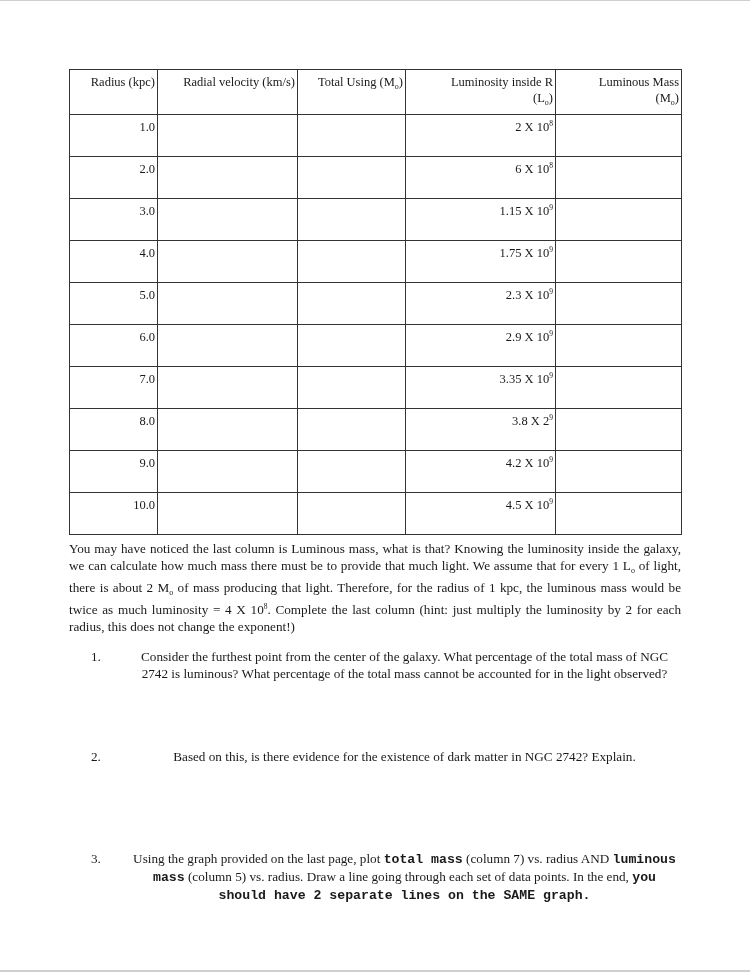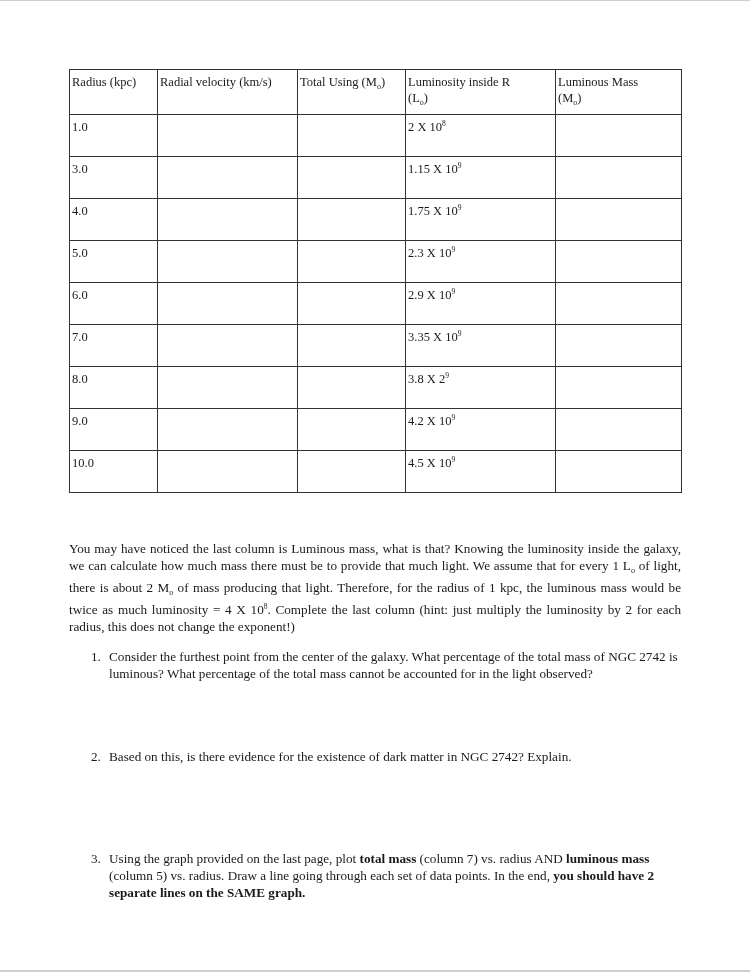--- a/index.html
+++ b/index.html
@@ -7,35 +7,35 @@
     width: 750px; height: 972px; background: #ffffff; position: relative; overflow: hidden;
     font-family: "Liberation Serif", "DejaVu Serif", serif; color: #1a1a1a;
   }
   .edge-top { position: absolute; left: 0; top: 0; width: 750px; height: 1px; background: #cfcfcf; }
   .edge-bottom { position: absolute; left: 0; top: 970px; width: 750px; height: 2px; background: #cfcfcf; }
   table.data {
     position: absolute; left: 69px; top: 69px; width: 612px;
     border-collapse: collapse; table-layout: fixed; font-size: 12.5px;
   }
   table.data td, table.data th {
-    border: 1.3px solid #333; text-align: left; vertical-align: top; padding: 4px 2px 0 2px;
+    border: 1.3px solid #333; text-align: right; vertical-align: top; padding: 4px 2px 0 2px;
     font-weight: normal; line-height: 16px;
   }
   table.data th { height: 40px; }
   table.data td { height: 37px; }
   sub.o { font-size: 8px; vertical-align: -3px; }
   sup { font-size: 7.5px; vertical-align: 5px; line-height: 0; }
   .para {
     position: absolute; left: 69px; top: 540px; width: 612px; font-size: 13.2px; line-height: 17px;
     text-align: justify;
   }
   .q { position: absolute; left: 91px; width: 590px; font-size: 13.2px; line-height: 17px; }
   .q .num { position: absolute; left: 0; top: 0; }
-  .q .txt { margin-left: 18px; display: block; }
-  b { font-weight: bold; }
+  .q .txt { margin-left: 37px; display: block; text-align: center; }
+  b { font-weight: bold; font-family: Liberation Mono, monospace; }
 </style>
 </head>
 <body>
 
 <div class="edge-top"></div>
 
 <table class="data">
   <colgroup>
     <col style="width:88px">
       <col style="width:140px">
@@ -51,20 +51,27 @@
       <th><span>Luminosity inside R</span><br><span>(L</span><sub class="o">o</sub><span>)</span></th>
       <th><span>Luminous Mass</span><br><span>(M</span><sub class="o">o</sub><span>)</span></th>
     </tr>
   </thead>
   <tbody id="tbody">
       <tr>
         <td>1.0</td>
         <td></td>
         <td></td>
         <td><span>2 X 10</span><sup>8</sup></td>
+        <td></td>
+      </tr>
+      <tr>
+        <td>2.0</td>
+        <td></td>
+        <td></td>
+        <td><span>6 X 10</span><sup>8</sup></td>
         <td></td>
       </tr>
       <tr>
         <td>3.0</td>
         <td></td>
         <td></td>
         <td><span>1.15 X 10</span><sup>9</sup></td>
         <td></td>
       </tr>
       <tr>

